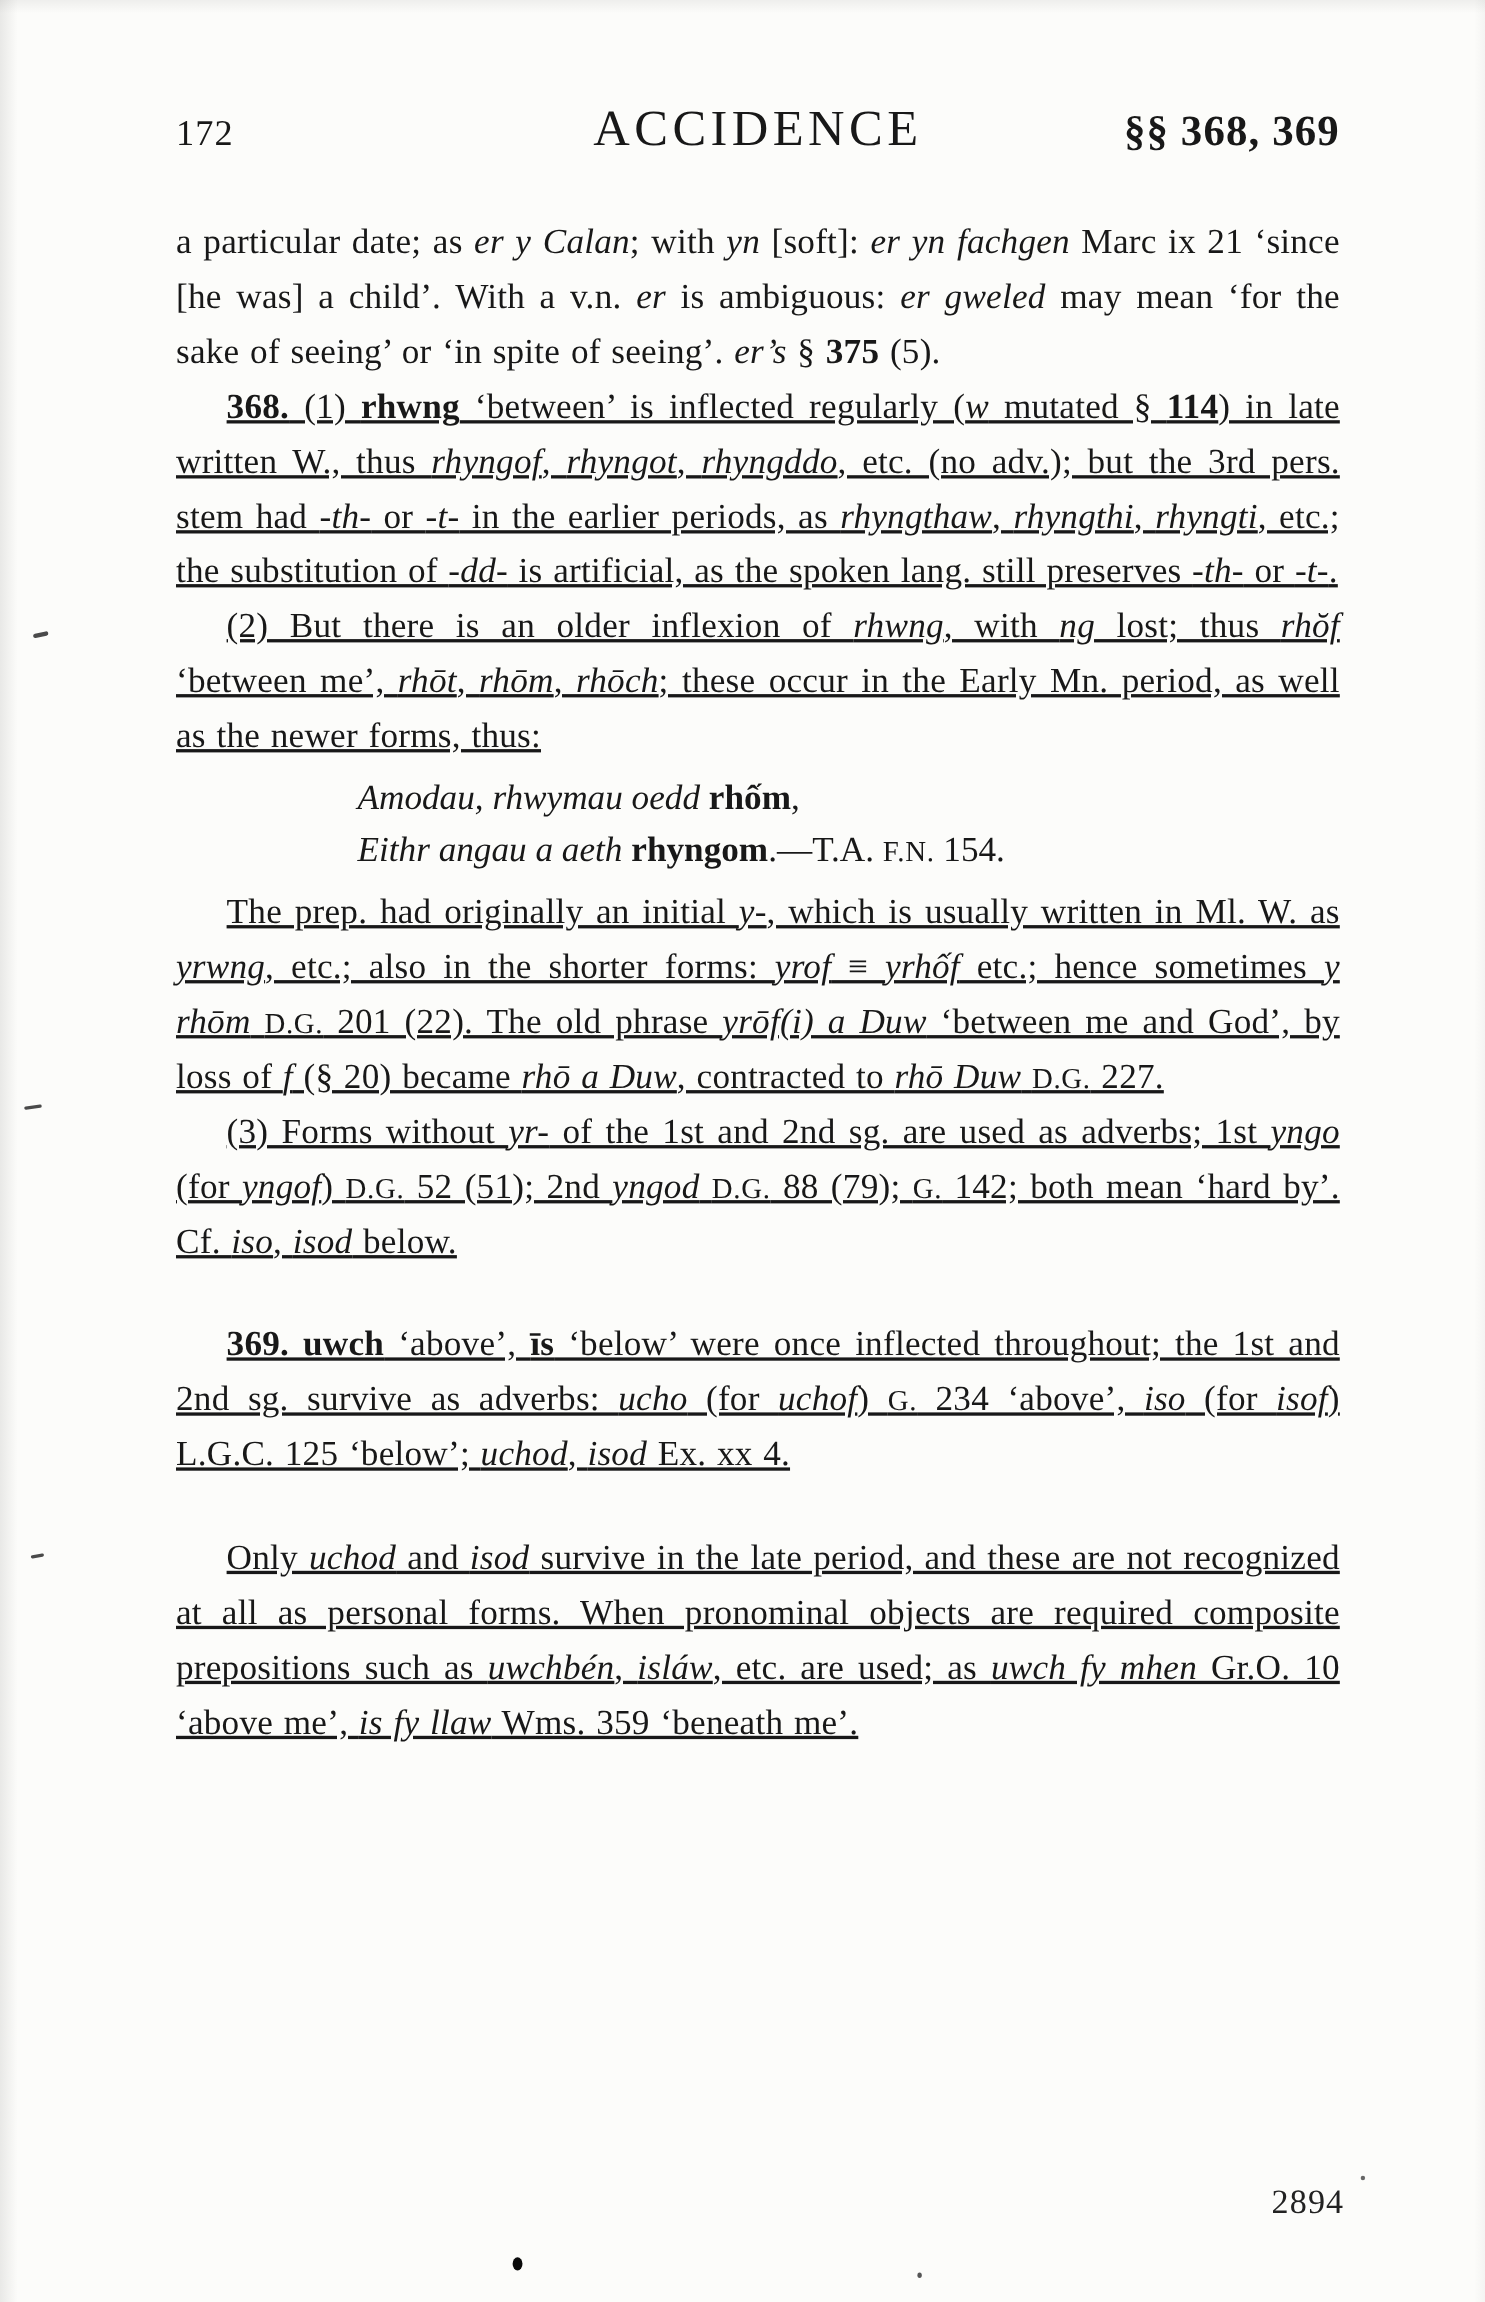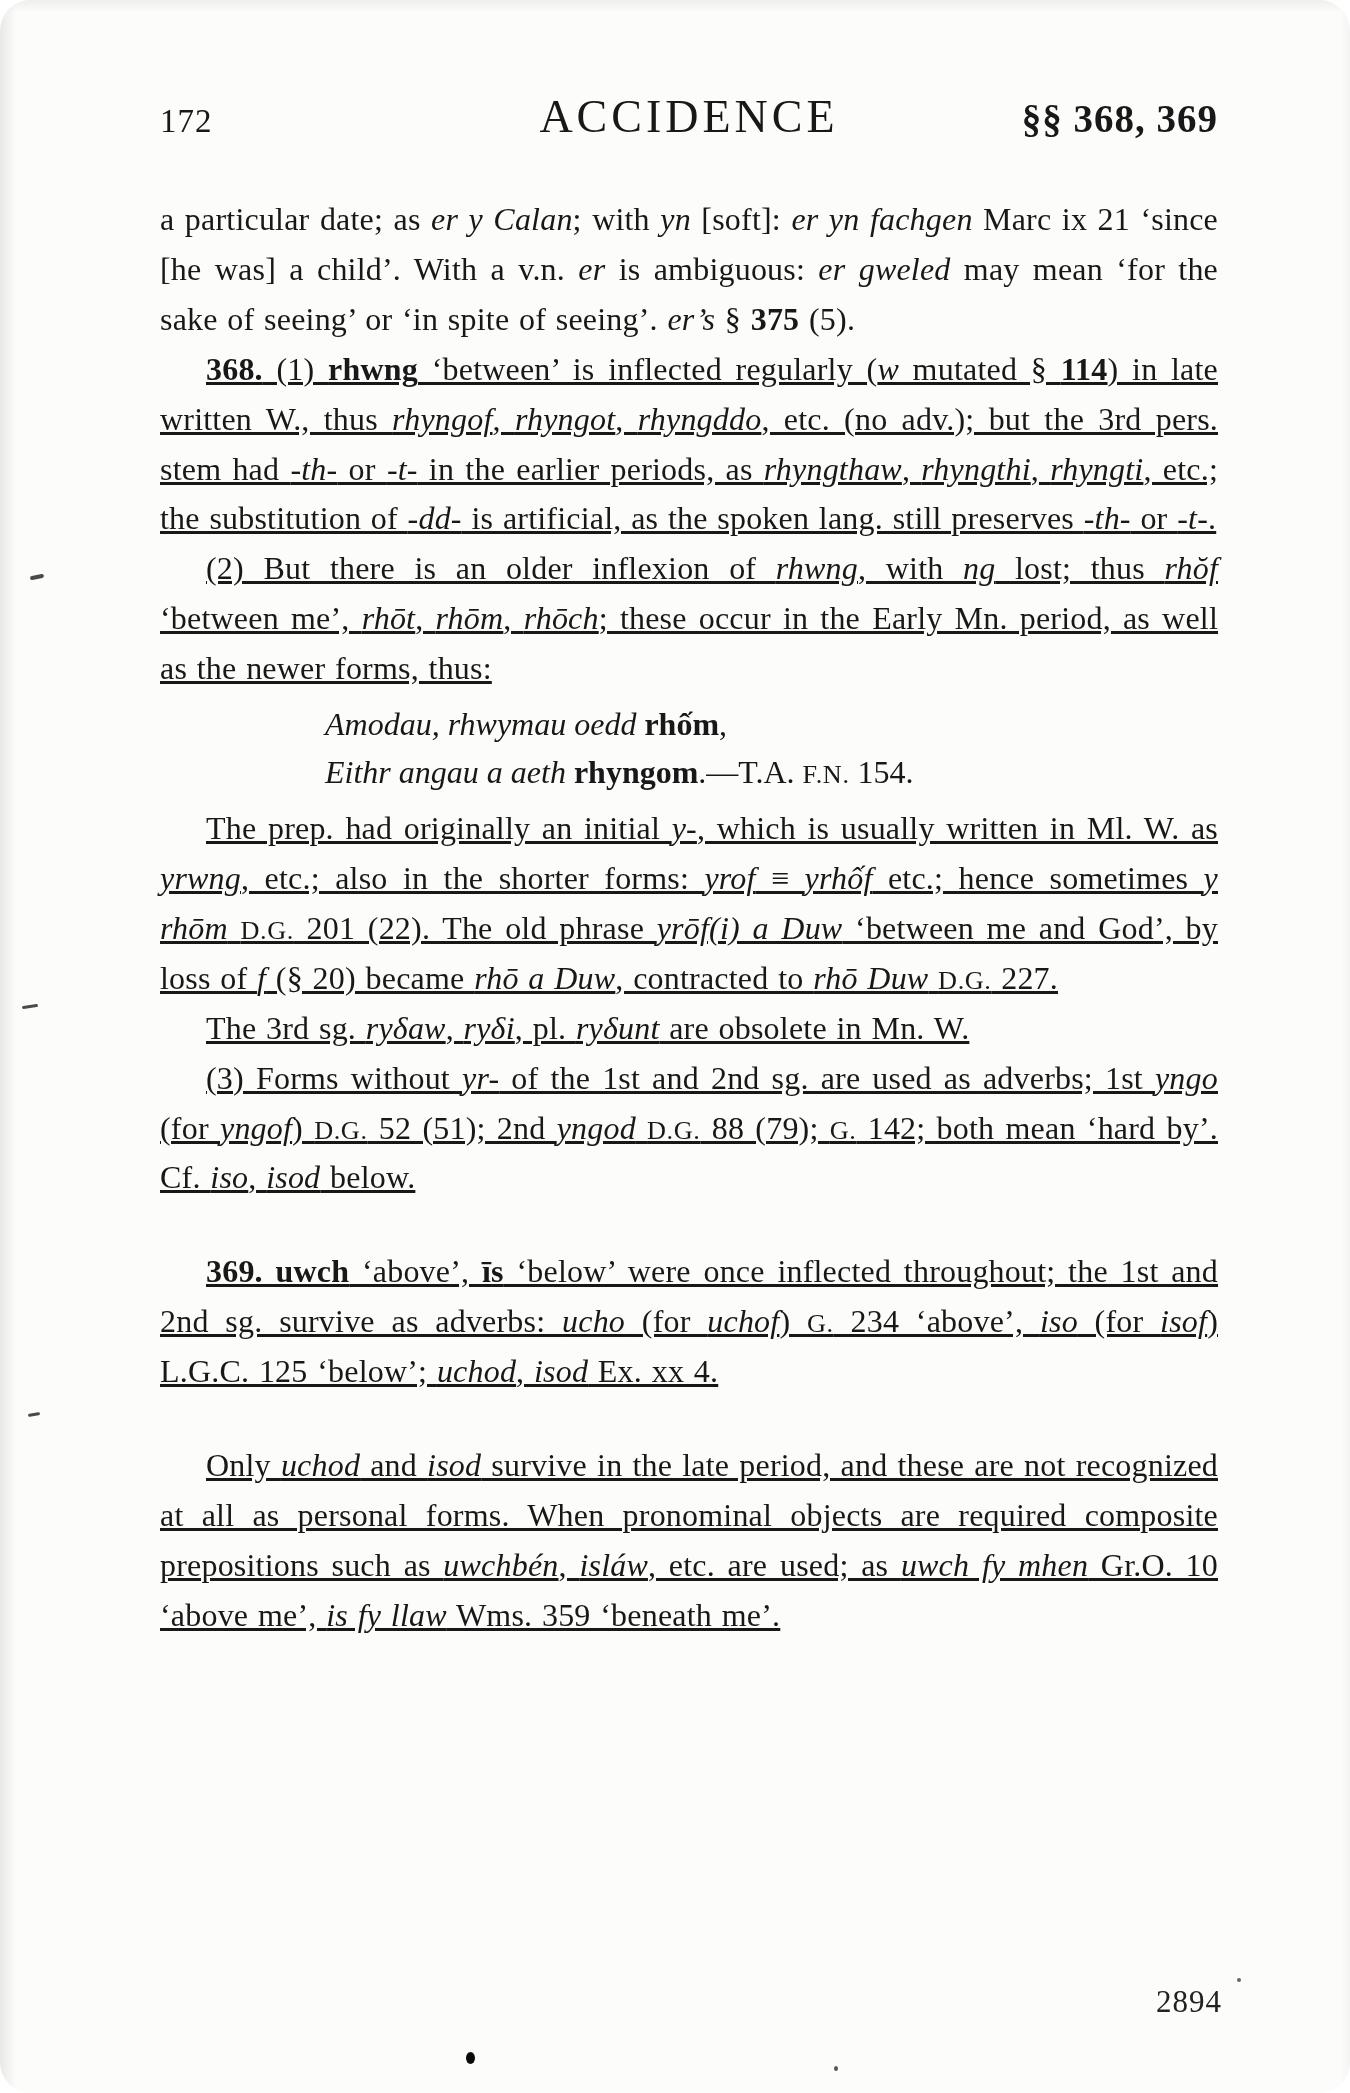--- a/index.html
+++ b/index.html
@@ -11,21 +11,20 @@
     overflow: hidden;
     position: relative;
   }
   .page {
     position: absolute; inset: 0;
     background:
       linear-gradient(90deg, rgba(60,60,60,0.10), rgba(60,60,60,0) 16px),
       linear-gradient(180deg, rgba(60,60,60,0.07), rgba(60,60,60,0) 12px),
       linear-gradient(270deg, rgba(60,60,60,0.04), rgba(60,60,60,0) 10px),
       #fcfcfa;
-    border-radius: 31px;
   }
   .content {
     position: absolute;
     left: 160px; top: 90px; width: 1058px;
   }
   .page-header {
     display: grid;
     grid-template-columns: 1fr auto 1fr;
     align-items: baseline;
     margin-bottom: 52px;
@@ -87,21 +86,20 @@
 
     <div>
         <p class="para"><span class="rm">a particular date; as </span><span class="it">er y Calan</span><span class="rm">; with </span><span class="it">yn</span><span class="rm"> [soft]: </span><span class="it">er yn fachgen</span><span class="rm"> Marc ix 21 ‘since [he was] a child’.  With a v.n. </span><span class="it">er</span><span class="rm"> is ambiguous: </span><span class="it">er gweled</span><span class="rm"> may mean ‘for the sake of seeing’ or ‘in spite of seeing’.  </span><span class="it">er’s</span><span class="rm"> § </span><span class="bd">375</span><span class="rm"> (5).</span></p>
         <p class="para indent"><span class="bd">368.</span><span class="rm"> (1) </span><span class="bd">rhwng</span><span class="rm"> ‘between’ is inflected regularly (</span><span class="it">w</span><span class="rm"> mutated § </span><span class="bd">114</span><span class="rm">) in late written W., thus </span><span class="it">rhyngof</span><span class="rm">, </span><span class="it">rhyngot</span><span class="rm">, </span><span class="it">rhyngddo</span><span class="rm">, etc. (no adv.); but the 3rd pers. stem had </span><span class="it">-th-</span><span class="rm"> or </span><span class="it">-t-</span><span class="rm"> in the earlier periods, as </span><span class="it">rhyngthaw</span><span class="rm">, </span><span class="it">rhyngthi</span><span class="rm">, </span><span class="it">rhyngti</span><span class="rm">, etc.; the substitution of </span><span class="it">-dd-</span><span class="rm"> is artificial, as the spoken lang. still preserves </span><span class="it">-th-</span><span class="rm"> or </span><span class="it">-t-</span><span class="rm">.</span></p>
         <p class="para indent"><span class="rm">(2) But there is an older inflexion of </span><span class="it">rhwng</span><span class="rm">, with </span><span class="it">ng</span><span class="rm"> lost; thus </span><span class="it">rhŏf</span><span class="rm"> ‘between me’, </span><span class="it">rhōt</span><span class="rm">, </span><span class="it">rhōm</span><span class="rm">, </span><span class="it">rhōch</span><span class="rm">; these occur in the Early Mn. period, as well as the newer forms, thus:</span></p>
         <div class="verse">
           <div class="vline"><span class="it">Amodau, rhwymau oedd </span><span class="bd">rhốm</span><span class="rm">,</span></div>
           <div class="vline"><span class="it">Eithr angau a aeth </span><span class="bd">rhyngom</span><span class="rm">.—T.A. </span><span class="sc">F.N.</span><span class="rm"> 154.</span></div>
         </div>
         <p class="para indent"><span class="rm">The prep. had originally an initial </span><span class="it">y-</span><span class="rm">, which is usually written in Ml. W. as </span><span class="it">yrwng</span><span class="rm">, etc.; also in the shorter forms: </span><span class="it">yrof</span><span class="rm"> ≡ </span><span class="it">yrhốf</span><span class="rm"> etc.; hence sometimes </span><span class="it">y rhōm</span><span class="rm"> </span><span class="sc">D.G.</span><span class="rm"> 201 (22). The old phrase </span><span class="it">yrōf(i) a Duw</span><span class="rm"> ‘between me and God’, by loss of </span><span class="it">f</span><span class="rm"> (§ 20) became </span><span class="it">rhō a Duw</span><span class="rm">, contracted to </span><span class="it">rhō Duw</span><span class="rm"> </span><span class="sc">D.G.</span><span class="rm"> 227.</span></p>
-        <p class="para indent"><span class="rm">The 3rd sg. </span><span class="it">ryδaw</span><span class="rm">, </span><span class="it">ryδi</span><span class="rm">, pl. </span><span class="it">ryδunt</span><span class="rm"> are obsolete in Mn. W.</span></p>
         <p class="para indent"><span class="rm">(3) Forms without </span><span class="it">yr-</span><span class="rm"> of the 1st and 2nd sg. are used as adverbs; 1st </span><span class="it">yngo</span><span class="rm"> (for </span><span class="it">yngof</span><span class="rm">) </span><span class="sc">D.G.</span><span class="rm"> 52 (51); 2nd </span><span class="it">yngod</span><span class="rm"> </span><span class="sc">D.G.</span><span class="rm"> 88 (79); </span><span class="sc">G.</span><span class="rm"> 142; both mean ‘hard by’.  Cf. </span><span class="it">iso</span><span class="rm">, </span><span class="it">isod</span><span class="rm"> below.</span></p>
         <p class="para indent spaced"><span class="bd">369. uwch</span><span class="rm"> ‘above’, </span><span class="bd">īs</span><span class="rm"> ‘below’ were once inflected throughout; the 1st and 2nd sg. survive as adverbs: </span><span class="it">ucho</span><span class="rm"> (for </span><span class="it">uchof</span><span class="rm">) </span><span class="sc">G.</span><span class="rm"> 234 ‘above’, </span><span class="it">iso</span><span class="rm"> (for </span><span class="it">isof</span><span class="rm">) L.G.C. 125 ‘below’; </span><span class="it">uchod</span><span class="rm">, </span><span class="it">isod</span><span class="rm"> Ex. xx 4.</span></p>
         <p class="para indent spaced"><span class="rm">Only </span><span class="it">uchod</span><span class="rm"> and </span><span class="it">isod</span><span class="rm"> survive in the late period, and these are not recognized at all as personal forms.  When pronominal objects are required composite prepositions such as </span><span class="it">uwchbén</span><span class="rm">, </span><span class="it">isláw</span><span class="rm">, etc. are used; as </span><span class="it">uwch fy mhen</span><span class="rm"> Gr.O. 10 ‘above me’, </span><span class="it">is fy llaw</span><span class="rm"> Wms. 359 ‘beneath me’.</span></p>
       </div>
 
   </div>
 
   <div class="print-code">2894</div>
 
   <div class="artifact a1"></div>

